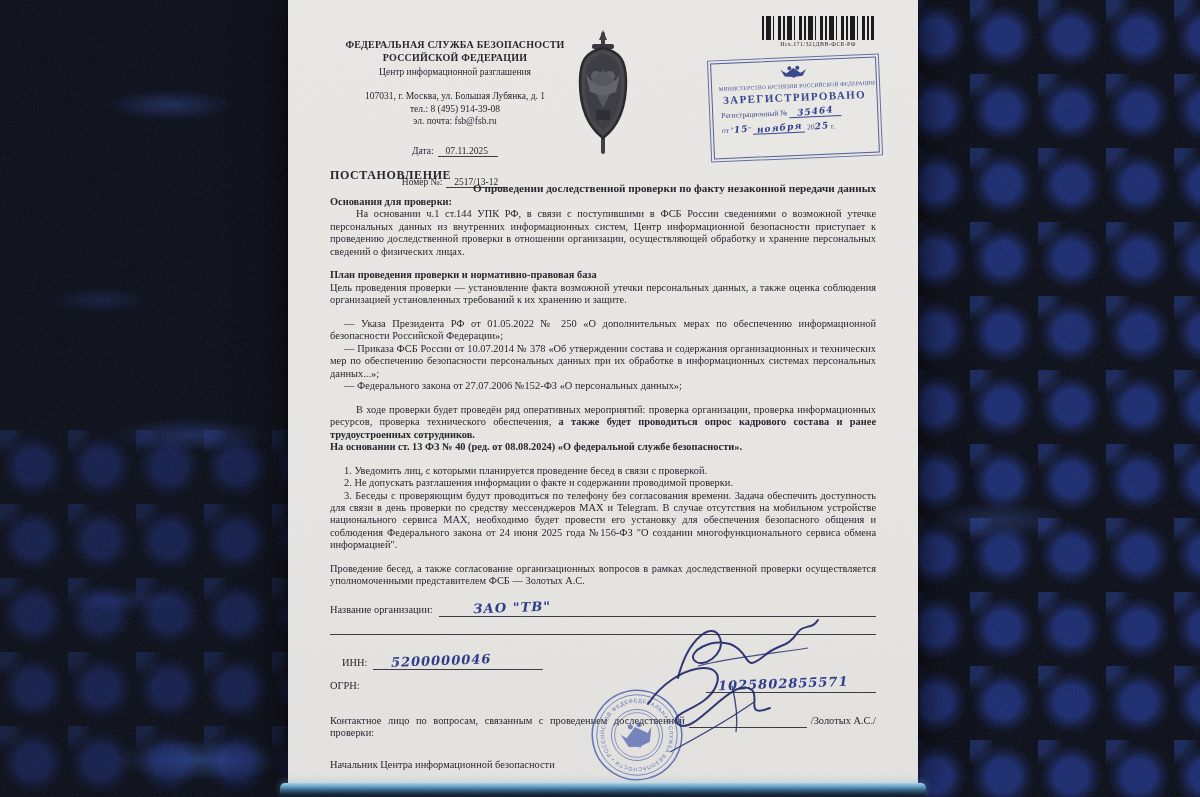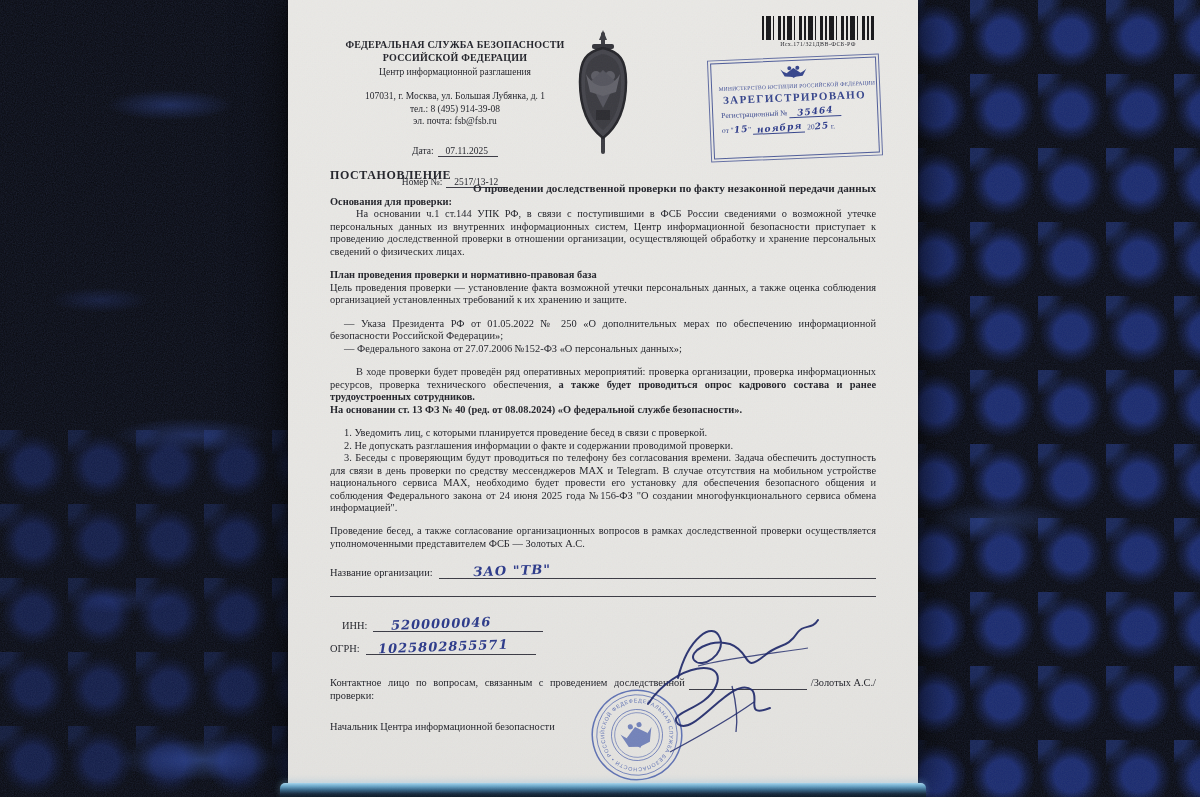--- a/index.html
+++ b/index.html
@@ -201,20 +201,21 @@
         <p class="ind">На основании ч.1 ст.144 УПК РФ, в связи с поступившими в ФСБ России сведениями о возможной утечке персональных данных из внутренних информационных систем, Центр информационной безопасности приступает к проведению доследственной проверки в отношении организации, осуществляющей обработку и хранение персональных сведений о физических лицах.</p>
       </div>
 
       <div class="sec">
         <p class="h">План проведения проверки и нормативно-правовая база</p>
         <p>Цель проведения проверки — установление факта возможной утечки персональных данных, а также оценка соблюдения организацией установленных требований к их хранению и защите.</p>
       </div>
 
       <div class="sec">
         <p class="li">— Указа Президента РФ от 01.05.2022 № 250 «О дополнительных мерах по обеспечению информационной безопасности Российской Федерации»;</p>
+        <p class="li">— Приказа ФСБ России от 10.07.2014 № 378 «Об утверждении состава и содержания организационных и технических мер по обеспечению безопасности персональных данных при их обработке в информационных системах персональных данных...»;</p>
         <p class="li">— Федерального закона от 27.07.2006 №152-ФЗ «О персональных данных»;</p>
       </div>
 
       <div class="sec">
         <p class="ind"><span>В ходе проверки будет проведён ряд оперативных мероприятий: проверка организации, проверка информационных ресурсов, проверка технического обеспечения, </span><b>а также будет проводиться опрос кадрового состава и ранее трудоустроенных сотрудников.</b></p>
         <p class="b0">На основании ст. 13 ФЗ № 40 (ред. от 08.08.2024) «О федеральной службе безопасности».</p>
       </div>
 
       <div class="sec">
         <p class="li">1. Уведомить лиц, с которыми планируется проведение бесед в связи с проверкой.</p>
@@ -233,21 +234,21 @@
           </span>
       </div>
       <div class="rule"></div>
 
       <div class="frow" style="margin-top:20px;margin-left:12px;">
         <span class="lbl">ИНН:</span>
         <span class="fline short">
             <span class="hv hand" style="left:18px;">5200000046</span>
           </span>
       </div>
-      <div class="frow" style="margin-top:8px;">
+      <div class="frow" style="margin-top:8px;justify-content:space-between;">
         <span class="lbl">ОГРН:</span>
         <span class="fline short">
             <span class="hv hand" style="left:12px;">1025802855571</span>
           </span>
       </div>
 
       <div class="sigrow" style="margin-top:22px;">
         <span class="txt">Контактное лицо по вопросам, связанным с проведением доследственной проверки:</span>
         <span class="sline"></span>
         <span class="nm">/Золотых А.С./</span>

